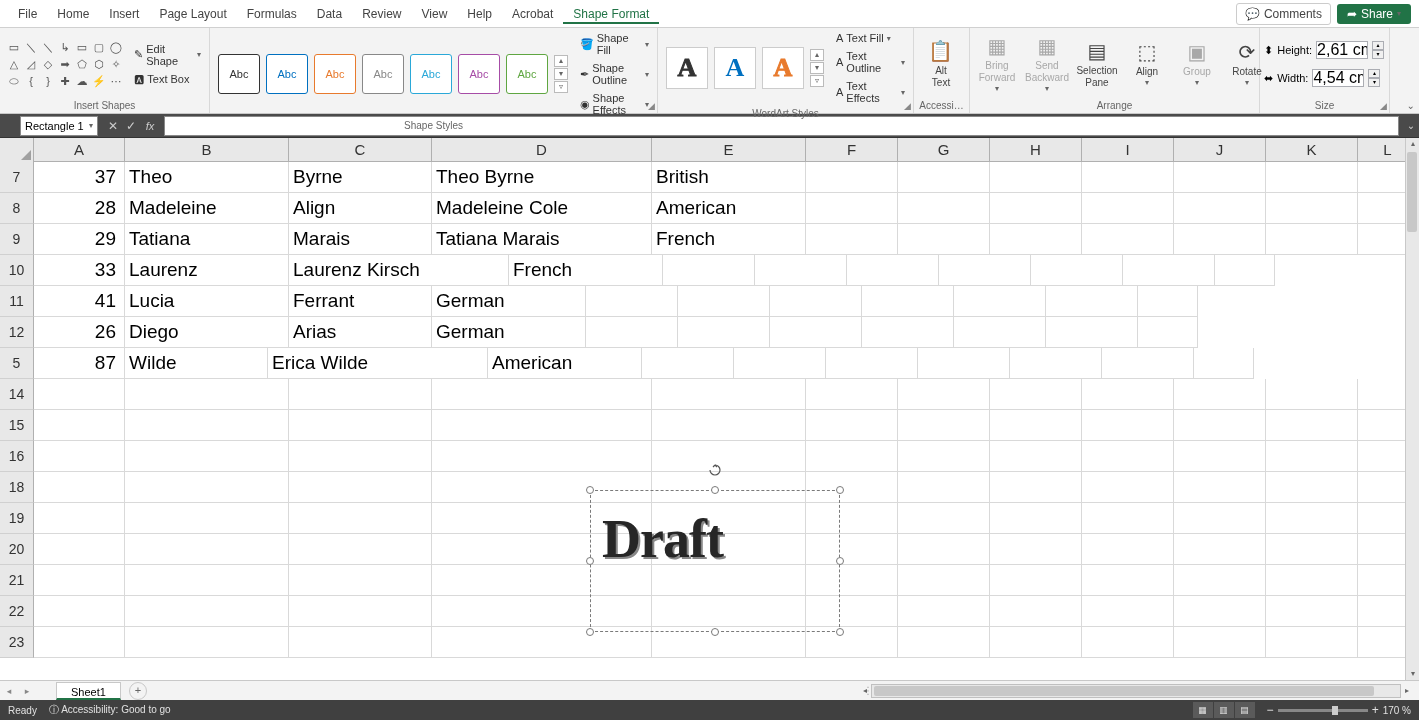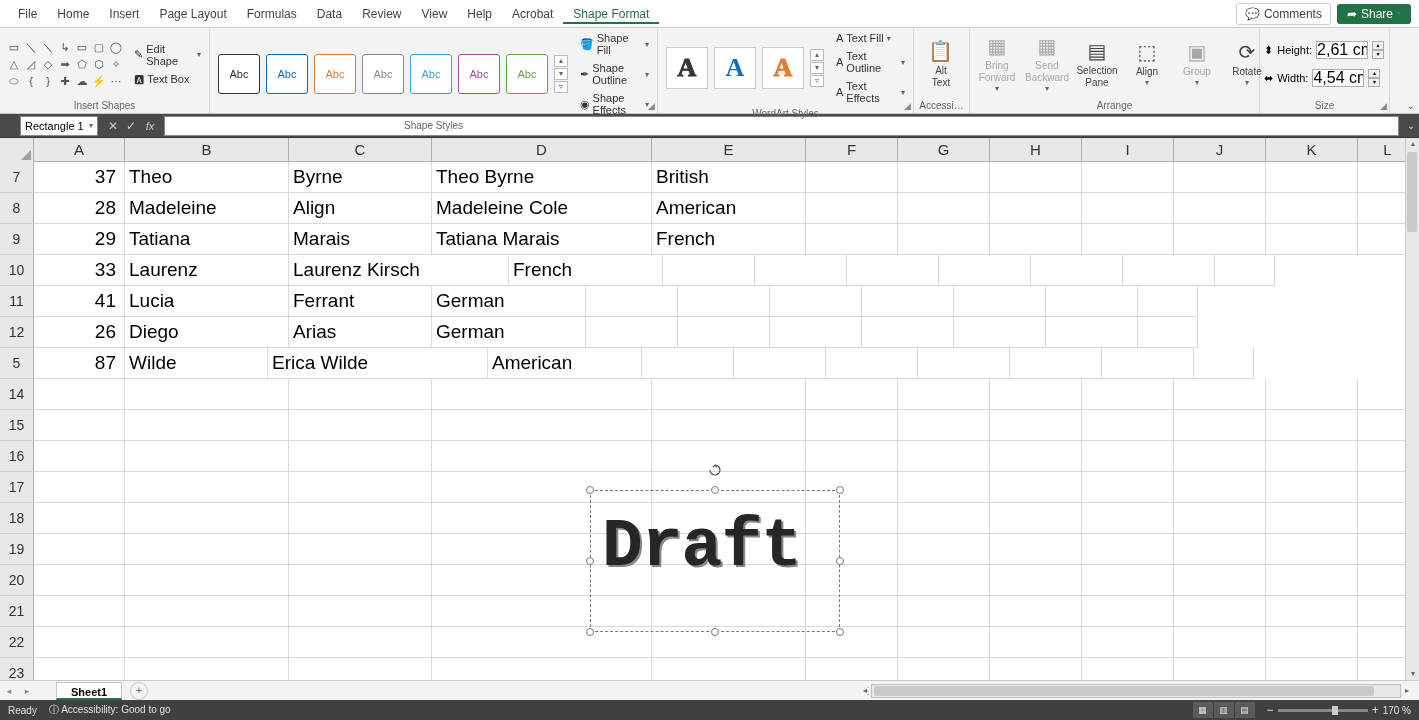--- a/index.html
+++ b/index.html
@@ -88,26 +88,26 @@
 
 
 .shape-wrap { position: absolute; left: 590px; top: 352px; width: 250px; height: 142px; }
 .shape-sel { position: absolute; inset: 0; border: 1px dashed #7a7a7a; }
 .handle { position: absolute; width: 8px; height: 8px; background: #fff; border: 1px solid #7a7a7a; border-radius: 50%; }
 .h-tl { left: -4px; top: -4px; } .h-tm { left: calc(50% - 4px); top: -4px; } .h-tr { right: -4px; top: -4px; }
 .h-ml { left: -4px; top: calc(50% - 4px); } .h-mr { right: -4px; top: calc(50% - 4px); }
 .h-bl { left: -4px; bottom: -4px; } .h-bm { left: calc(50% - 4px); bottom: -4px; } .h-br { right: -4px; bottom: -4px; }
 .rotate-handle { position: absolute; left: calc(50% - 6px); top: -28px; width: 12px; height: 12px; cursor: pointer; }
 .rotate-handle svg { width: 12px; height: 12px; }
-.draft-text { position: absolute; left: 12px; top: 18px; font-family: Liberation Mono, monospace; font-weight: 900; font-size: 68px; color: #262626; letter-spacing: -1px; text-shadow: 2px 2px 0 #888; }
+.draft-text { position: absolute; left: 12px; top: 18px; font-family: Liberation Serif, serif; font-weight: 900; font-size: 54px; color: #262626; letter-spacing: -1px; text-shadow: 2px 2px 0 #888; }
 
 
 .tab-bar { position: absolute; left: 0; right: 0; bottom: 20px; height: 20px; background: #f3f3f3; border-top: 1px solid #c8c8c8; display: flex; align-items: center; font-size: 11px; }
 .tab-nav { width: 18px; text-align: center; color: #888; cursor: pointer; font-size: 9px; }
-.sheet-tab { padding: 2px 14px; background: #fff; border: 1px solid #c8c8c8; border-bottom: 2px solid #217346; cursor: pointer; font-weight: 700; height: 18px; line-height: 14px; }
+.sheet-tab { padding: 2px 14px; background: #fff; border: 1px solid #c8c8c8; border-bottom: 2px solid #217346; cursor: pointer; font-weight: 400; height: 18px; line-height: 14px; }
 .add-sheet { width: 18px; height: 18px; border: 1px solid #c8c8c8; border-radius: 50%; text-align: center; line-height: 14px; margin-left: 8px; cursor: pointer; color: #666; }
 .tab-bar .spacer { flex: 1; }
 .hscroll { width: 530px; height: 14px; background: #e8e8e8; border: 1px solid #c0c0c0; position: relative; margin-right: 18px; }
 .hscroll .thumb { position: absolute; left: 2px; top: 1px; width: 500px; height: 10px; background: #c8c8c8; border-radius: 2px; }
 .hscroll .arrow { position: absolute; top: 0; width: 14px; height: 12px; text-align: center; line-height: 12px; font-size: 8px; color: #666; cursor: pointer; }
 .hscroll .arrow.l { left: -14px; } .hscroll .arrow.r { right: -14px; }
 .vgrip { width: 8px; font-size: 10px; color: #aaa; }
 
 
 .status-bar { position: absolute; left: 0; right: 0; bottom: 0; height: 20px; background: #404040; color: #e0e0e0; font-size: 10px; display: flex; align-items: center; padding: 0 8px; gap: 12px; }
@@ -513,35 +513,20 @@
         <div class="cell colE"></div>
         <div class="cell colF"></div>
         <div class="cell colG"></div>
         <div class="cell colH"></div>
         <div class="cell colI"></div>
         <div class="cell colJ"></div>
         <div class="cell colK"></div>
         <div class="cell colL"></div>
       </div>
       <div class="row">
-        <div class="row-header">17</div>
-        <div class="cell colA num"></div>
-        <div class="cell colB"></div>
-        <div class="cell colC"></div>
-        <div class="cell colD"></div>
-        <div class="cell colE"></div>
-        <div class="cell colF"></div>
-        <div class="cell colG"></div>
-        <div class="cell colH"></div>
-        <div class="cell colI"></div>
-        <div class="cell colJ"></div>
-        <div class="cell colK"></div>
-        <div class="cell colL"></div>
-      </div>
-      <div class="row">
         <div class="row-header">18</div>
         <div class="cell colA num"></div>
         <div class="cell colB"></div>
         <div class="cell colC"></div>
         <div class="cell colD"></div>
         <div class="cell colE"></div>
         <div class="cell colF"></div>
         <div class="cell colG"></div>
         <div class="cell colH"></div>
         <div class="cell colI"></div>

